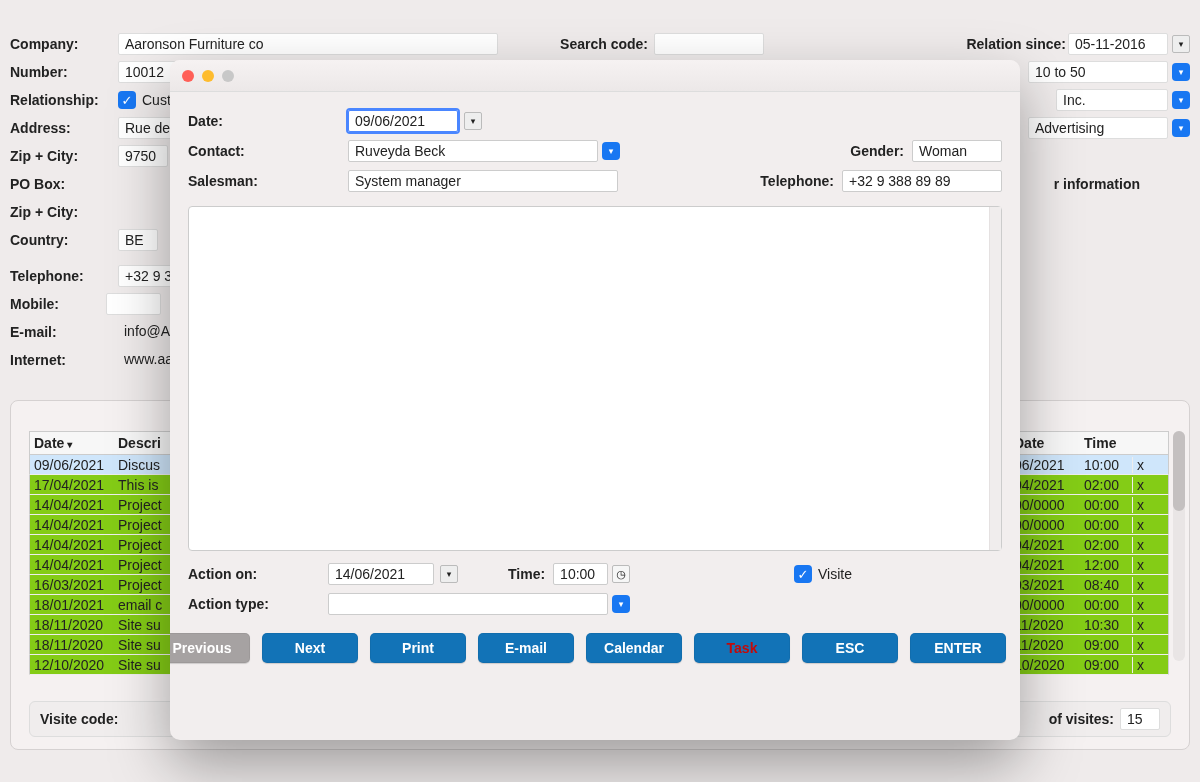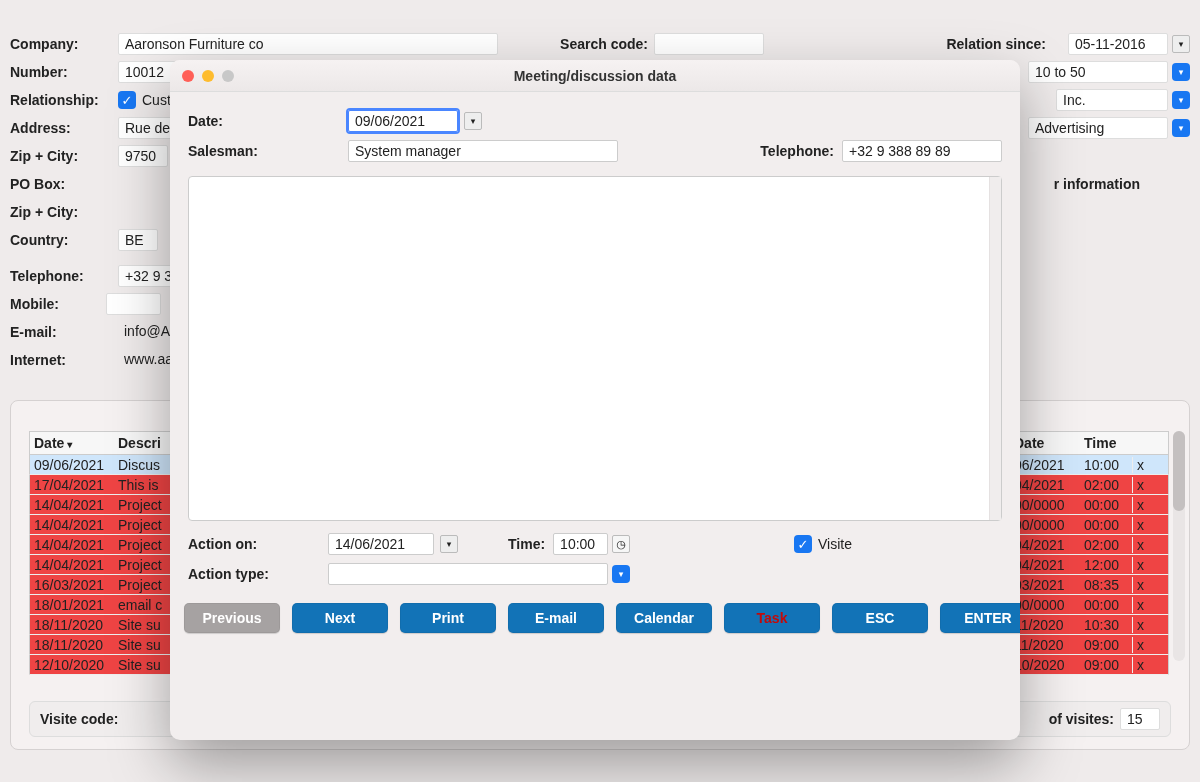--- a/index.html
+++ b/index.html
@@ -14,21 +14,21 @@
   .bg-check { width:18px; height:18px; border-radius:4px; background:#1877f2; color:#fff; display:inline-flex; align-items:center; justify-content:center; font-size:13px; margin-right:6px; }
   .dd-arrow { width:18px; height:18px; background:#eee; border:1px solid #bbb; display:inline-flex; align-items:center; justify-content:center; border-radius:2px; }
   .dd-blue { width:18px; height:18px; border-radius:4px; background:#1877f2; color:#fff; display:inline-flex; align-items:center; justify-content:center; font-size:10px; margin-left:4px; }
 
   
   .bg-panel { position:absolute; left:10px; top:400px; width:1180px; height:350px; background:#f5f1f1; border:1px solid #d5d1d1; border-radius:8px; }
   .left-table { position:absolute; left:18px; top:30px; width:160px; }
   .right-table { position:absolute; right:20px; top:30px; width:160px; }
   .thead { display:flex; background:#f7f7f7; border:1px solid #ccc; height:24px; align-items:center; font-weight:600; }
   .thead .sort::after{content:" \25BE"; font-size:10px;}
-  .trow { display:flex; border-left:1px solid #ccc; border-right:1px solid #ccc; border-bottom:1px solid #eee; height:20px; align-items:center; background:#ef4444; }
+  .trow { display:flex; border-left:1px solid #ccc; border-right:1px solid #ccc; border-bottom:1px solid #eee; height:20px; align-items:center; background:#84cc16; }
   .trow.sel { background:#cfe6fb; }
   .tcell { padding:0 4px; overflow:hidden; white-space:nowrap; }
   .xcell { width:14px; text-align:center; border-left:1px solid #eee; }
   .right-scrollbar { position:absolute; right:4px; top:30px; width:12px; height:230px; background:#e9e5e5; border-radius:6px; }
   .right-thumb { width:12px; height:80px; background:#c4c0c0; border-radius:6px; }
 
   .bg-bottom { position:absolute; left:18px; bottom:12px; right:18px; height:36px; background:#f0eded; border:1px solid #ddd; border-radius:6px; display:flex; align-items:center; padding:0 10px; }
 
   
   .modal { position:absolute; left:170px; top:60px; width:850px; height:680px; background:#f2eeee; border-radius:10px; box-shadow:0 25px 60px rgba(0,0,0,.35); overflow:hidden; }
@@ -42,41 +42,41 @@
   .mrow { display:flex; align-items:center; height:30px; }
   .mlabel { width:160px; font-weight:600; }
   .minput { background:#fff; border:1px solid #ccc; border-radius:2px; height:22px; padding:0 6px; line-height:20px; }
   .minput.focus { outline:2px solid #4a86ff; outline-offset:0; border-color:#4a86ff; }
   .rlabel { font-weight:600; text-align:right; padding-right:8px; }
 
   .textarea { margin:10px 18px 0 18px; height:345px; background:#fff; border:1px solid #ccc; border-radius:4px; }
   .textarea .sb { float:right; width:12px; height:100%; background:#f0eded; border-left:1px solid #e5e1e1; }
 
   .actionbar { padding:8px 18px 0 18px; }
-  .buttons { display:flex; gap:12px; justify-content:space-between; padding:14px 14px 14px 14px; }
+  .buttons { display:flex; gap:12px; justify-content:flex-end; padding:14px 14px 14px 14px; }
   .btn { flex:0 0 auto; min-width:96px; height:30px; border-radius:5px; display:inline-flex; align-items:center; justify-content:center; font-weight:600; color:#fff; background:#1273b7; box-shadow:inset 0 0 0 1px rgba(0,0,0,.05), 0 1px 1px rgba(0,0,0,.15); padding:0 16px; }
   .btn.gray { background:#a6a2a2; } 
   .btn.task { background:#1273b7; color:#c20a0a; }
 
   .time-icon { width:18px; height:18px; display:inline-flex; align-items:center; justify-content:center; border:1px solid #bbb; border-radius:2px; background:#f6f6f6; font-size:11px; }
 
   .caret::after { content:"\25BE"; font-size:9px; }
 </style>
 </head>
 <body>
 
 <div class="bg-form">
 
   <div class="bg-row">
     <div class="bg-label" style="width:108px">Company:</div>
     <div class="bg-input" style="width:380px">Aaronson Furniture co</div>
     <div class="bg-label" style="margin-left:50px; width:100px; text-align:right">Search code:</div>
     <div class="bg-input" style="width:110px; margin-left:6px"></div>
     <div style="flex:1"></div>
-    <div class="bg-label" style="padding-right:22px">Relation since:</div>
+    <div class="bg-label" style="padding-right:2px">Relation since:</div>
     <div class="bg-input" style="width:100px">05-11-2016</div>
     <span class="dd-arrow caret" style="margin-left:4px"></span>
   </div>
 
   <div class="bg-row">
     <div class="bg-label" style="width:108px">Number:</div>
     <div class="bg-input" style="width:60px">10012</div>
     <div style="flex:1"></div>
     <div class="bg-input" style="width:140px">10 to 50</div>
     <span class="dd-blue caret"></span>
@@ -228,21 +228,21 @@
           <div class="tcell" style="width:52px">02:00</div>
           <div class="tcell xcell">x</div>
         </div>
         <div class="trow">
           <div class="tcell" style="width:70px">04/2021</div>
           <div class="tcell" style="width:52px">12:00</div>
           <div class="tcell xcell">x</div>
         </div>
         <div class="trow">
           <div class="tcell" style="width:70px">03/2021</div>
-          <div class="tcell" style="width:52px">08:35</div>
+          <div class="tcell" style="width:52px">08:40</div>
           <div class="tcell xcell">x</div>
         </div>
         <div class="trow">
           <div class="tcell" style="width:70px">00/0000</div>
           <div class="tcell" style="width:52px">00:00</div>
           <div class="tcell xcell">x</div>
         </div>
         <div class="trow">
           <div class="tcell" style="width:70px">11/2020</div>
           <div class="tcell" style="width:52px">10:30</div>
@@ -272,28 +272,35 @@
   </div>
 </div>
 
 <div class="modal">
   <div class="titlebar">
     <div class="tlights">
       <span class="dot r"></span>
       <span class="dot y"></span>
       <span class="dot g"></span>
     </div>
-    <div class="title">Meeting/discussion data</div>
   </div>
 
   <div class="mform">
     <div class="mrow">
       <div class="mlabel">Date:</div>
       <div class="minput focus" style="width:110px">09/06/2021</div>
       <span class="dd-arrow caret" style="margin-left:6px"></span>
+    </div>
+    <div class="mrow">
+      <div class="mlabel">Contact:</div>
+      <div class="minput" style="width:250px">Ruveyda Beck</div>
+      <span class="dd-blue caret"></span>
+      <div style="flex:1"></div>
+      <div class="rlabel">Gender:</div>
+      <div class="minput" style="width:90px">Woman</div>
     </div>
     <div class="mrow">
       <div class="mlabel">Salesman:</div>
       <div class="minput" style="width:270px">System manager</div>
       <div style="flex:1"></div>
       <div class="rlabel">Telephone:</div>
       <div class="minput" style="width:160px">+32 9 388 89 89</div>
     </div>
   </div>
 

